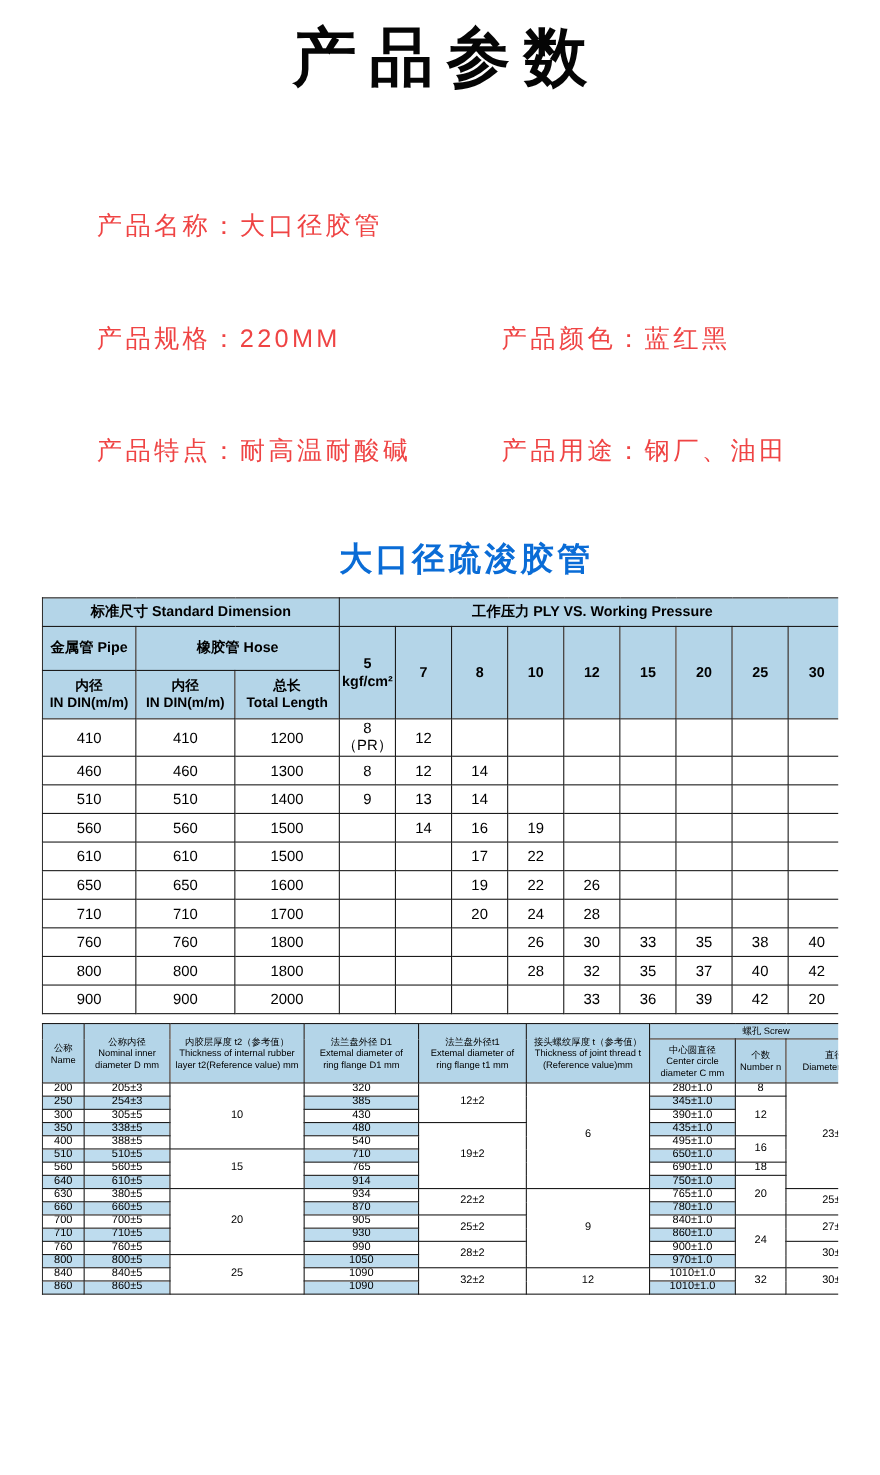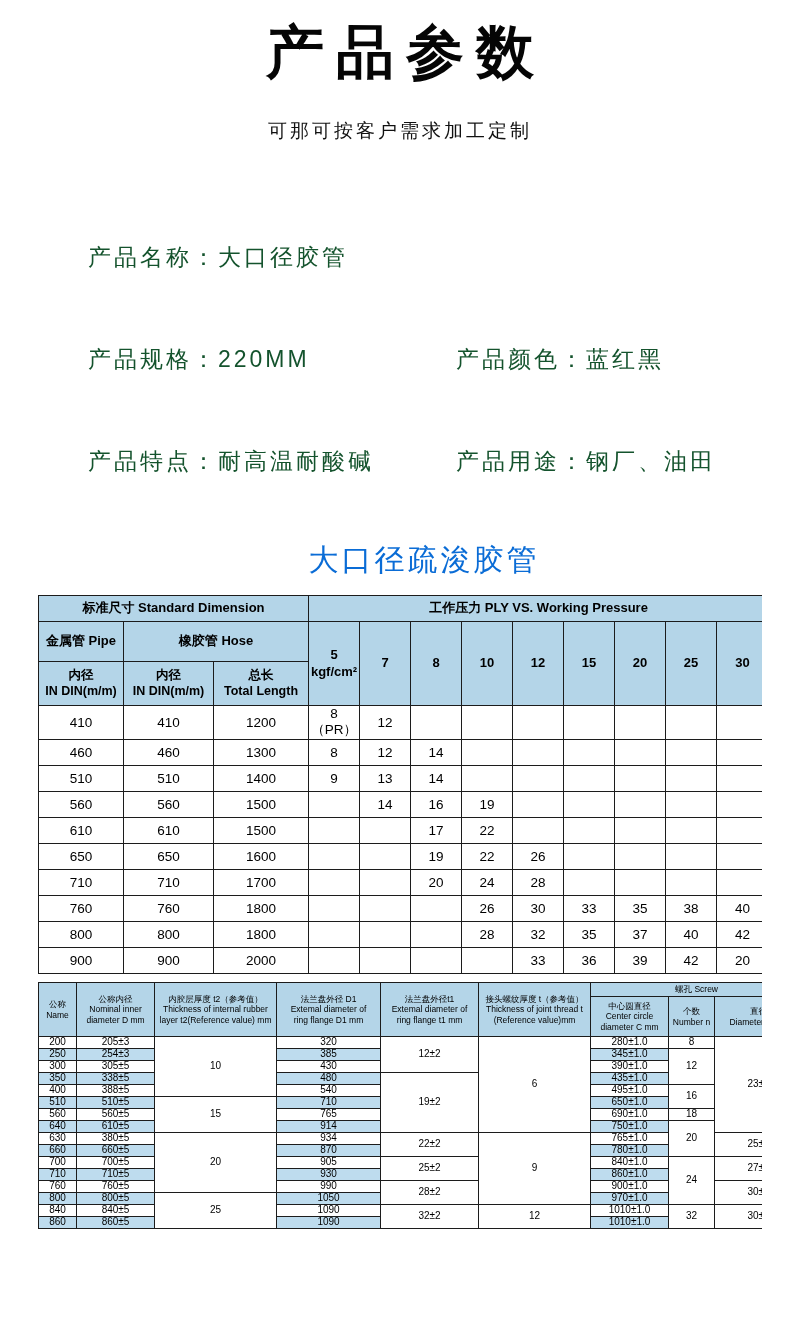--- a/index.html
+++ b/index.html
@@ -6,24 +6,24 @@
   html,body { background:#fff; }
   body { font-family:"Liberation Sans","DejaVu Sans",sans-serif; color:#000; }
   .page { width:724px; min-height:1341px; margin:0 auto; background:#fff; overflow:hidden; }
 
   .title { margin-top:14px; text-align:center; font-size:58px; font-weight:bold;
            letter-spacing:12px; text-indent:12px; color:#050505; }
   .subtitle { margin-top:26px; text-align:center; font-size:19px; letter-spacing:3px; color:#111; }
 
   .specs { margin-top:62px; }
   .spec-row { display:grid; grid-template-columns:1fr 1fr; height:102px; align-items:center; }
-  .spec-item { padding-left:50px; font-size:23px; letter-spacing:3px; color:#14532d; white-space:nowrap; }
+  .spec-item { padding-left:50px; font-size:23px; letter-spacing:3px; color:#ef4444; white-space:nowrap; }
   .spec-item.right { padding-left:56px; }
 
-  .section-heading { margin-top:28px; text-align:center; font-size:30px; font-weight:normal;
+  .section-heading { margin-top:28px; text-align:center; font-size:30px; font-weight:bold;
                      color:var(--heading,#0a6cd6); letter-spacing:3px;margin-left:48px; }
 
   table { border-collapse:collapse; table-layout:fixed; margin-left:auto; margin-right:auto; }
   th, td { border:1px solid var(--border,#1c1c1c); text-align:center; vertical-align:middle;
            white-space:pre-line; overflow:hidden; }
 
   .t1 { width:730px; margin-top:14px; }
   .t1 th { background:var(--header_bg,#b4d5e8); font-weight:bold; font-size:13px; line-height:1.25; }
   .t1 thead tr:nth-child(1) th { height:26px; }
   .t1 thead tr:nth-child(2) th { height:40px; }
@@ -37,21 +37,20 @@
   .t2 td { font-size:10px; height:12px; line-height:1.05; }
   .t2 tbody tr.alt td { background:var(--alt_bg,#bedcee); }
   td.merged { background:#fff !important; }
 </style>
 </head>
 <body>
 
 <div class="page">
 
   <h1 class="title">产品参数</h1>
-  <div class="subtitle">可那可按客户需求加工定制</div>
 
   <div class="specs">
     <div class="spec-row">
       <div class="spec-item">
         <span>产品名称：</span><span>大口径胶管</span>
       </div>
     </div>
     <div class="spec-row">
       <div class="spec-item">
         <span>产品规格：</span><span>220MM</span>

